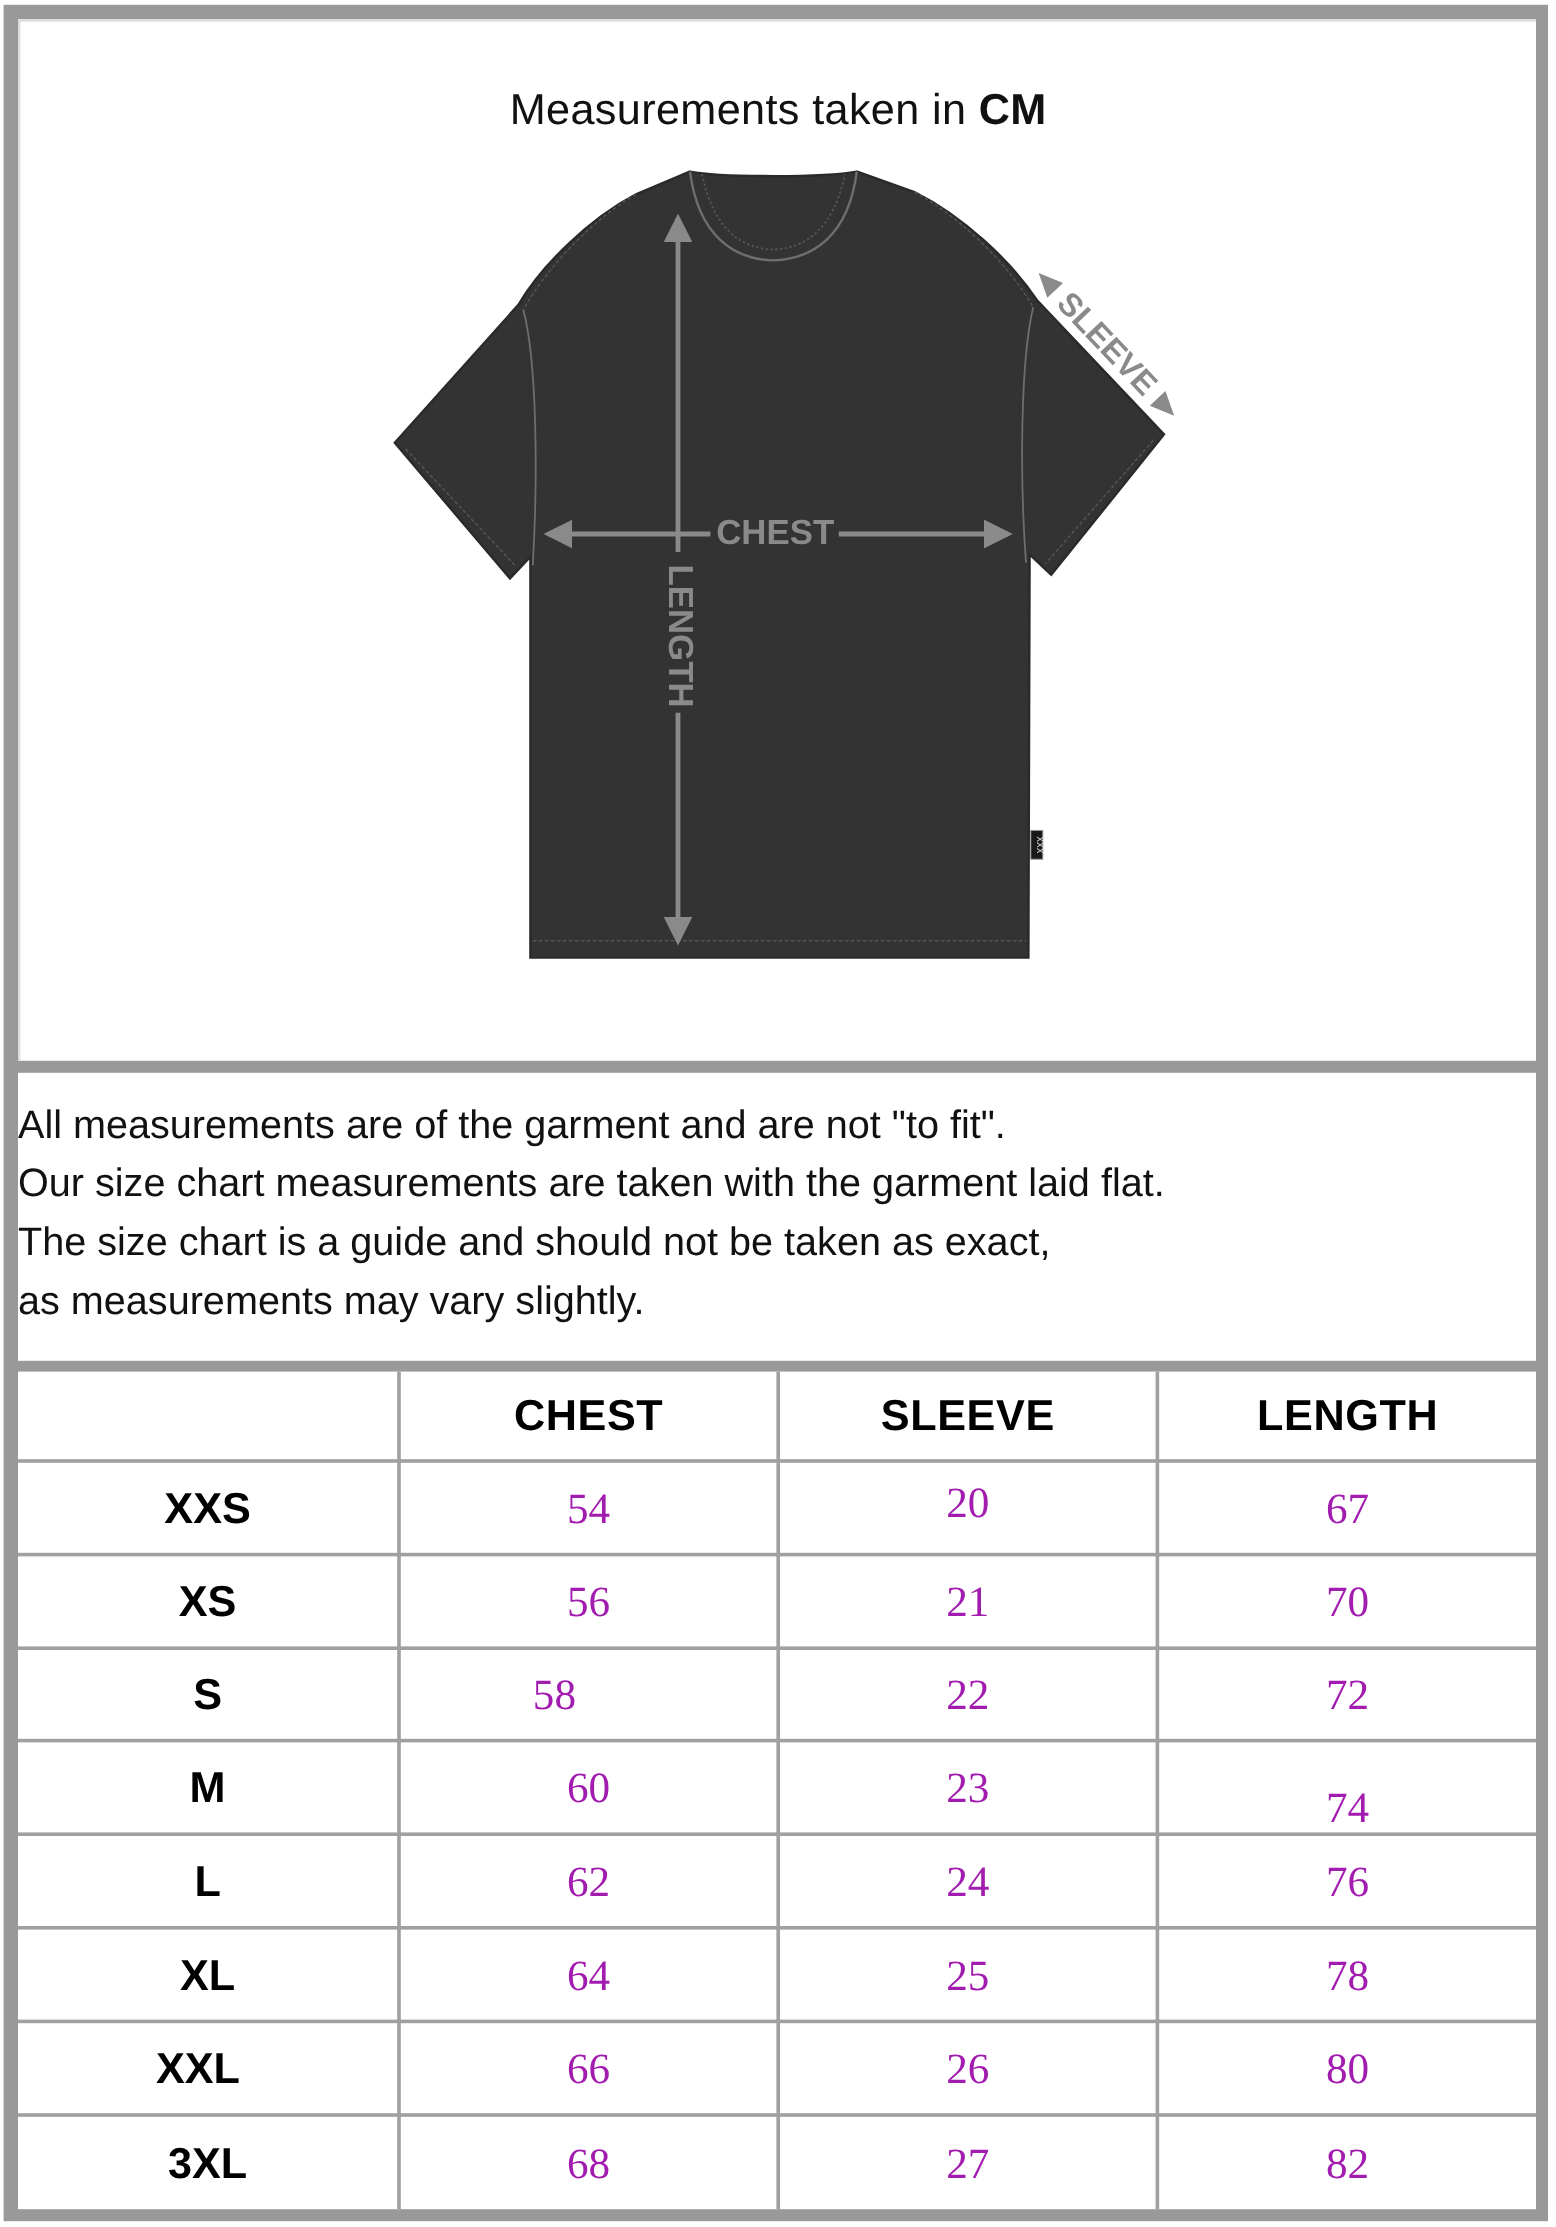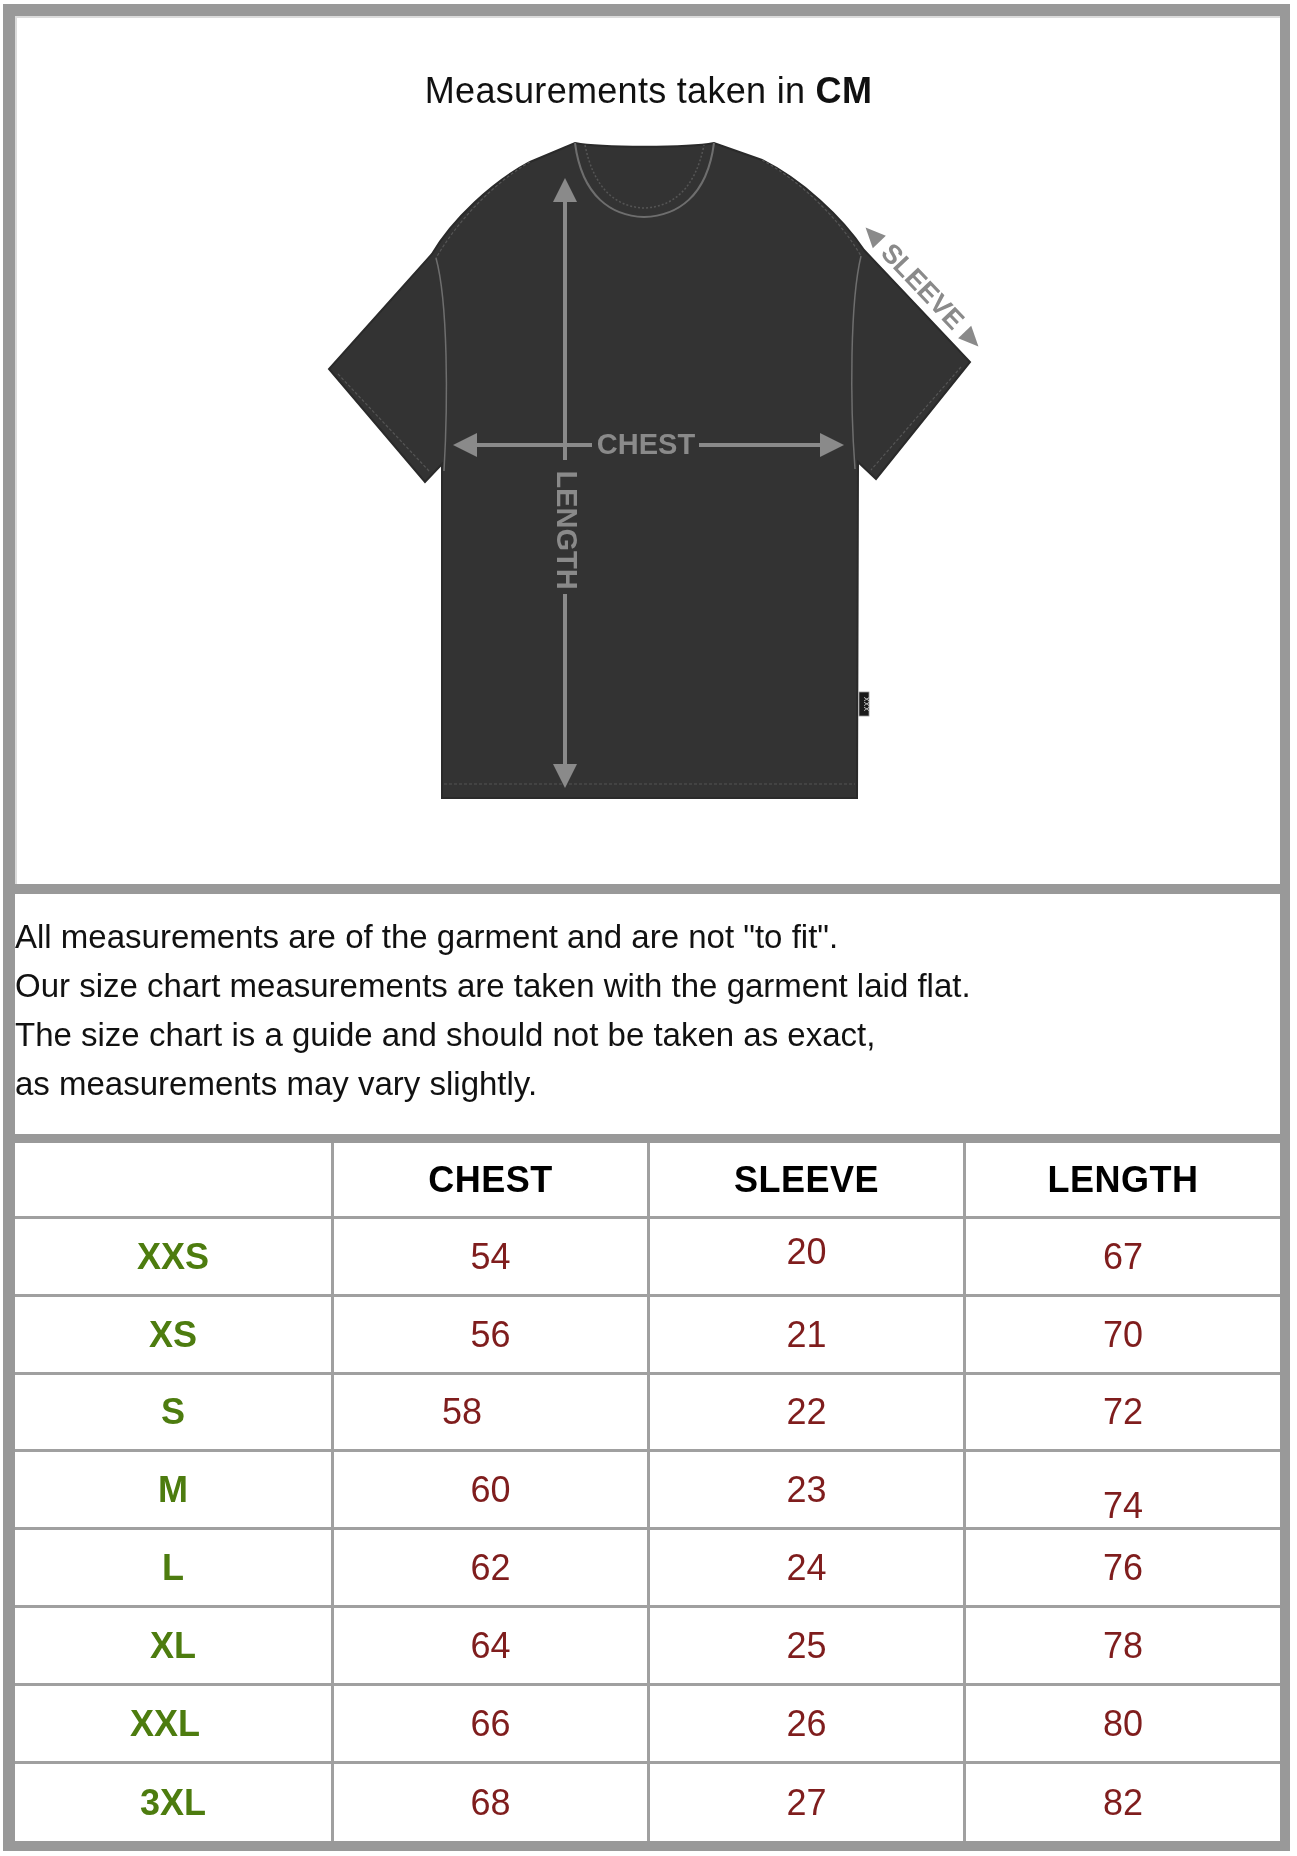--- a/index.html
+++ b/index.html
@@ -9,22 +9,22 @@
     .panel-top { left: 15px; top: 16px; width: 1265px; height: 868px; border-left: 2px solid #dcdcdc; border-top: 2px solid #dcdcdc; box-sizing: border-box; }
     .panel-notes { left: 15px; top: 894px; width: 1265px; height: 240px; }
     .title { position: absolute; left: 0; width: 100%; top: 52px; text-align: center; font-size: 36px; color: #111; letter-spacing: 0.3px; }
     .title b { font-weight: 700; }
     .shirt { position: absolute; left: 0; top: 0; }
     .notes { position: absolute; left: 0; width: 100%; top: 18px; text-align: left; font-size: 33px; line-height: 49px; color: #111; }
     .notes div { white-space: nowrap; }
     .table { position: absolute; left: 15px; top: 1143px; width: 1265px; height: 698px; background: #ffffff; }
     .cell { position: absolute; display: flex; align-items: center; justify-content: center; box-sizing: border-box; }
     .hdr { font-weight: 700; font-size: 36px; color: #000; letter-spacing: 0.5px; }
-    .size { font-weight: 700; font-size: 36px; color: #4d7c0f; text-align: right; }
-    .val { font-size: 36px; color: #7f1d1d; }
+    .size { font-weight: 700; font-size: 36px; color: #000000; text-align: right; }
+    .val { font-size: 36px; color: #a21caf; font-family: Liberation Serif, serif; }
     .vline { position: absolute; top: 0; width: 3px; height: 698px; background: #a0a0a0; }
     .hline { position: absolute; left: 0; width: 1265px; height: 3px; background: #a0a0a0; }
   </style>
 </head>
 <body>
 
 <div class="frame"></div>
 
 <div class="panel panel-top">
   <div class="title"><span>Measurements taken in </span><b>CM</b></div>

